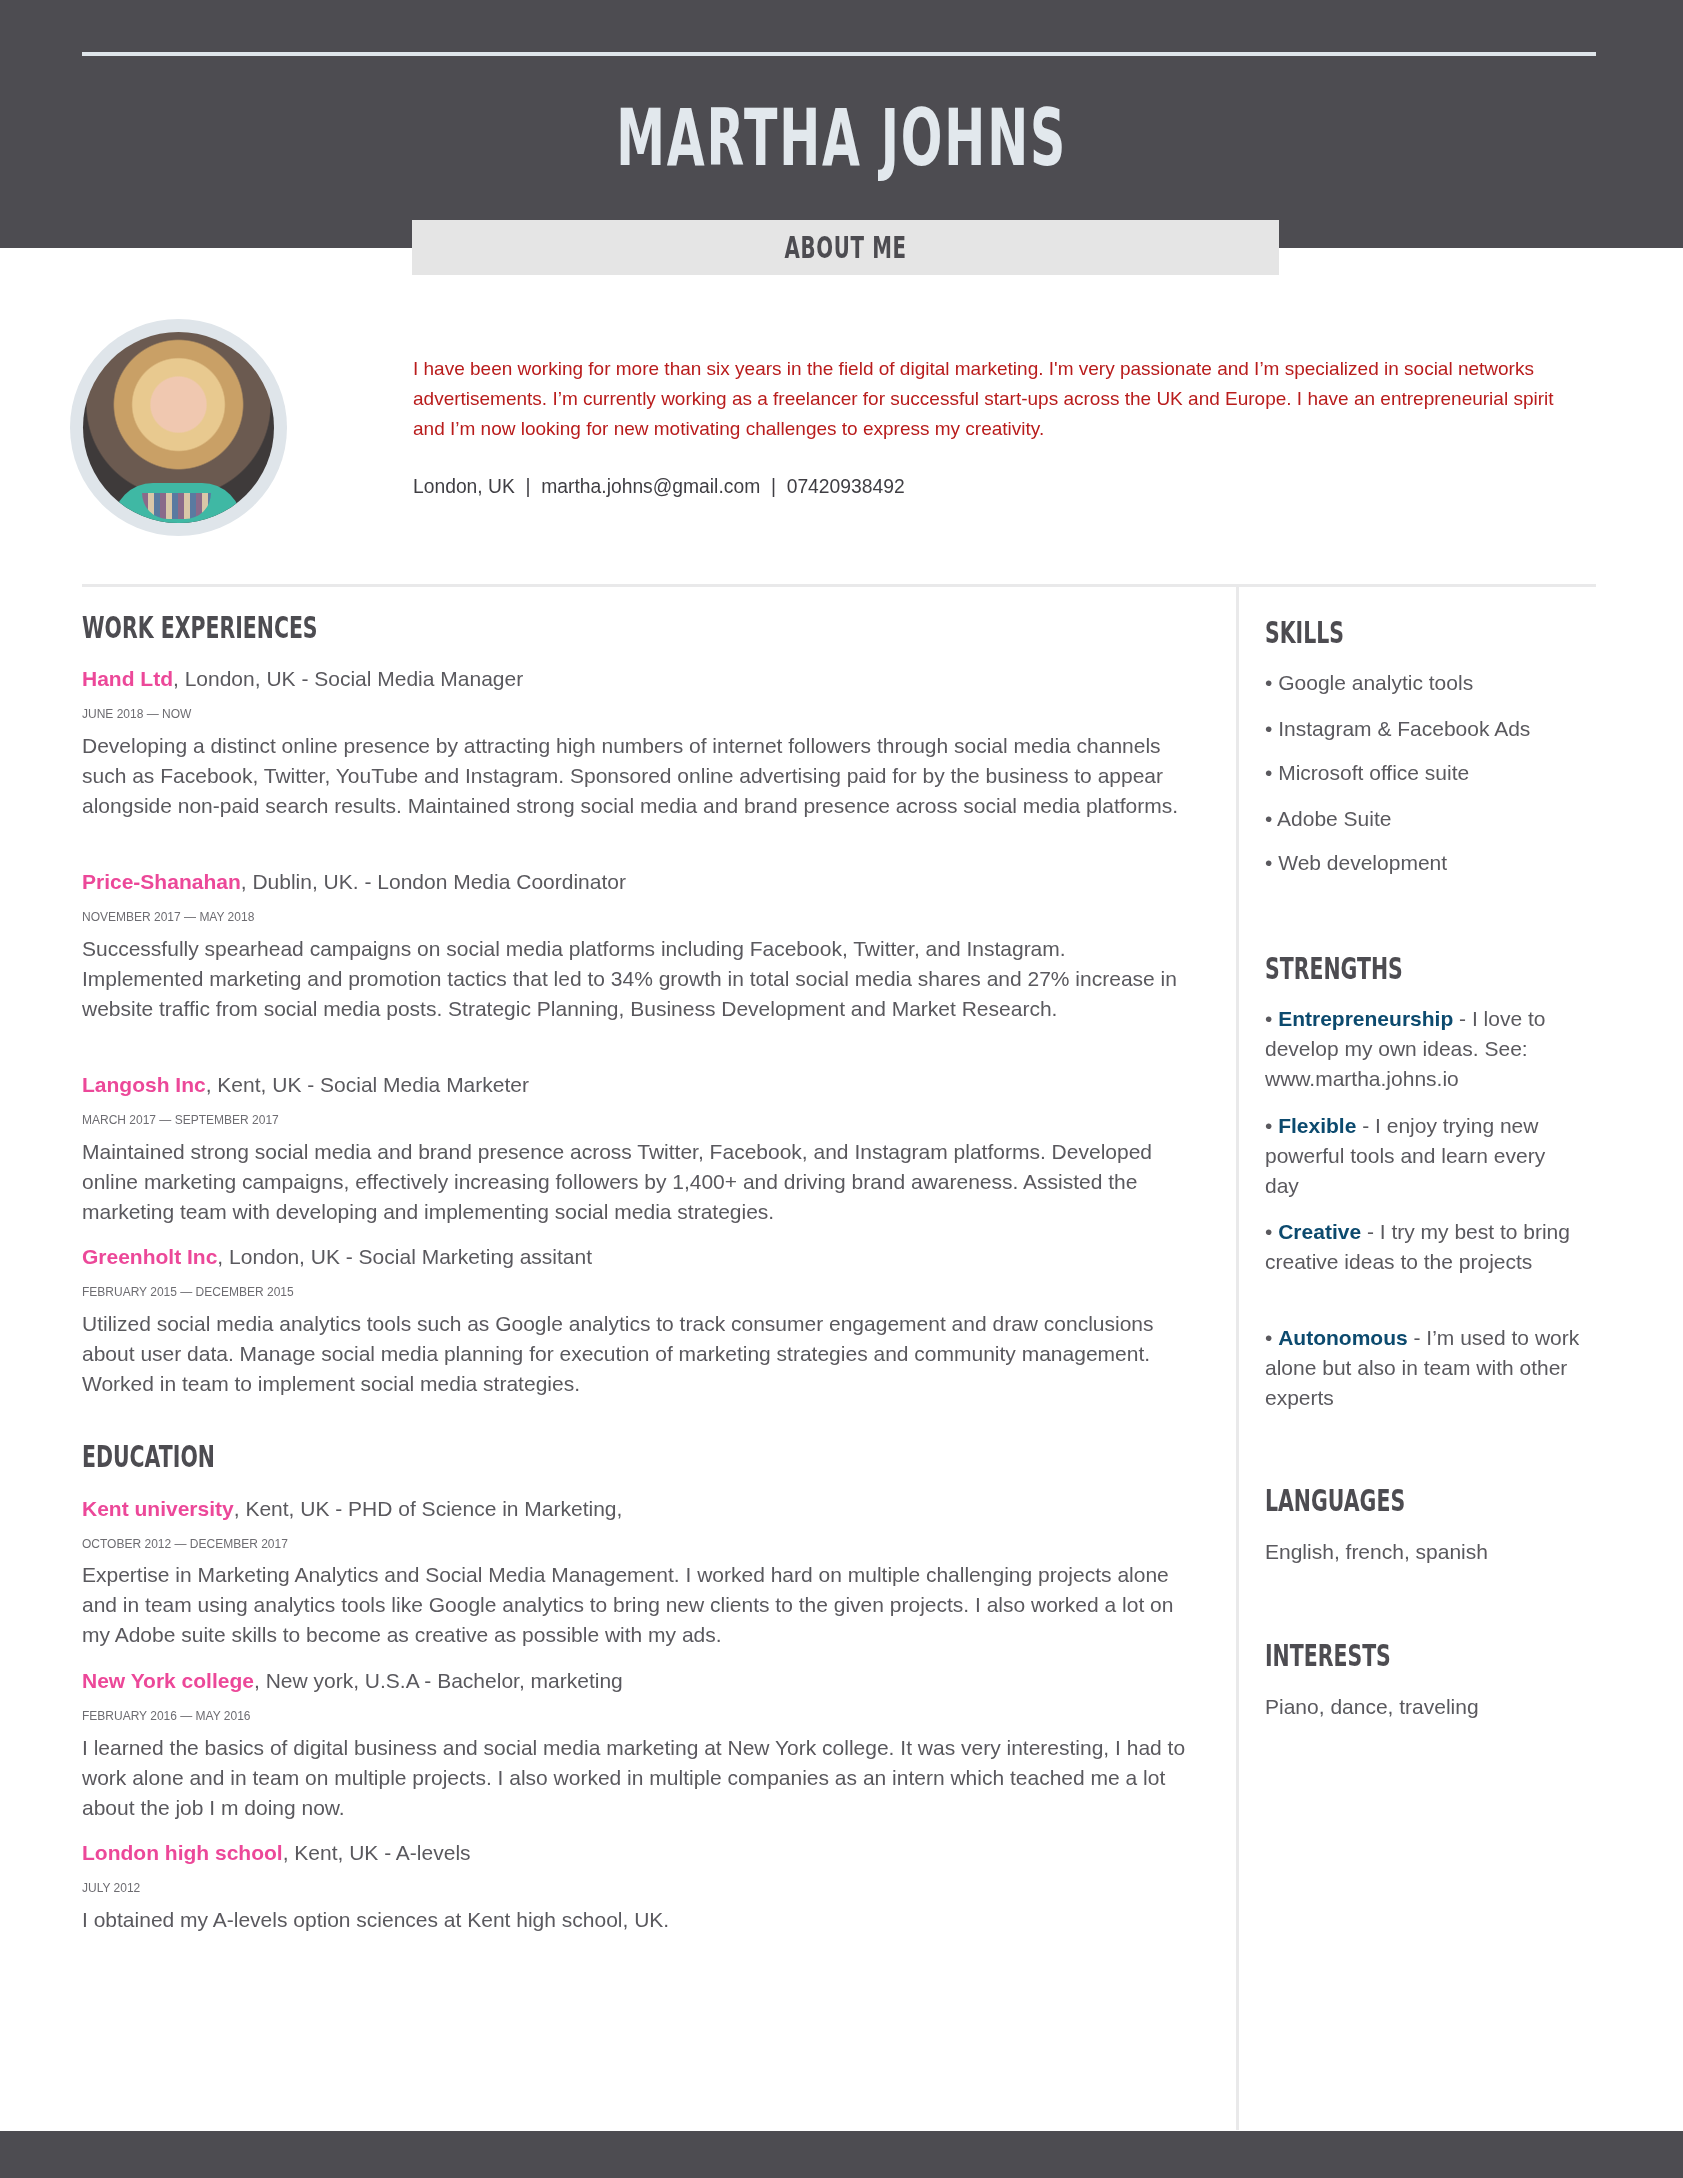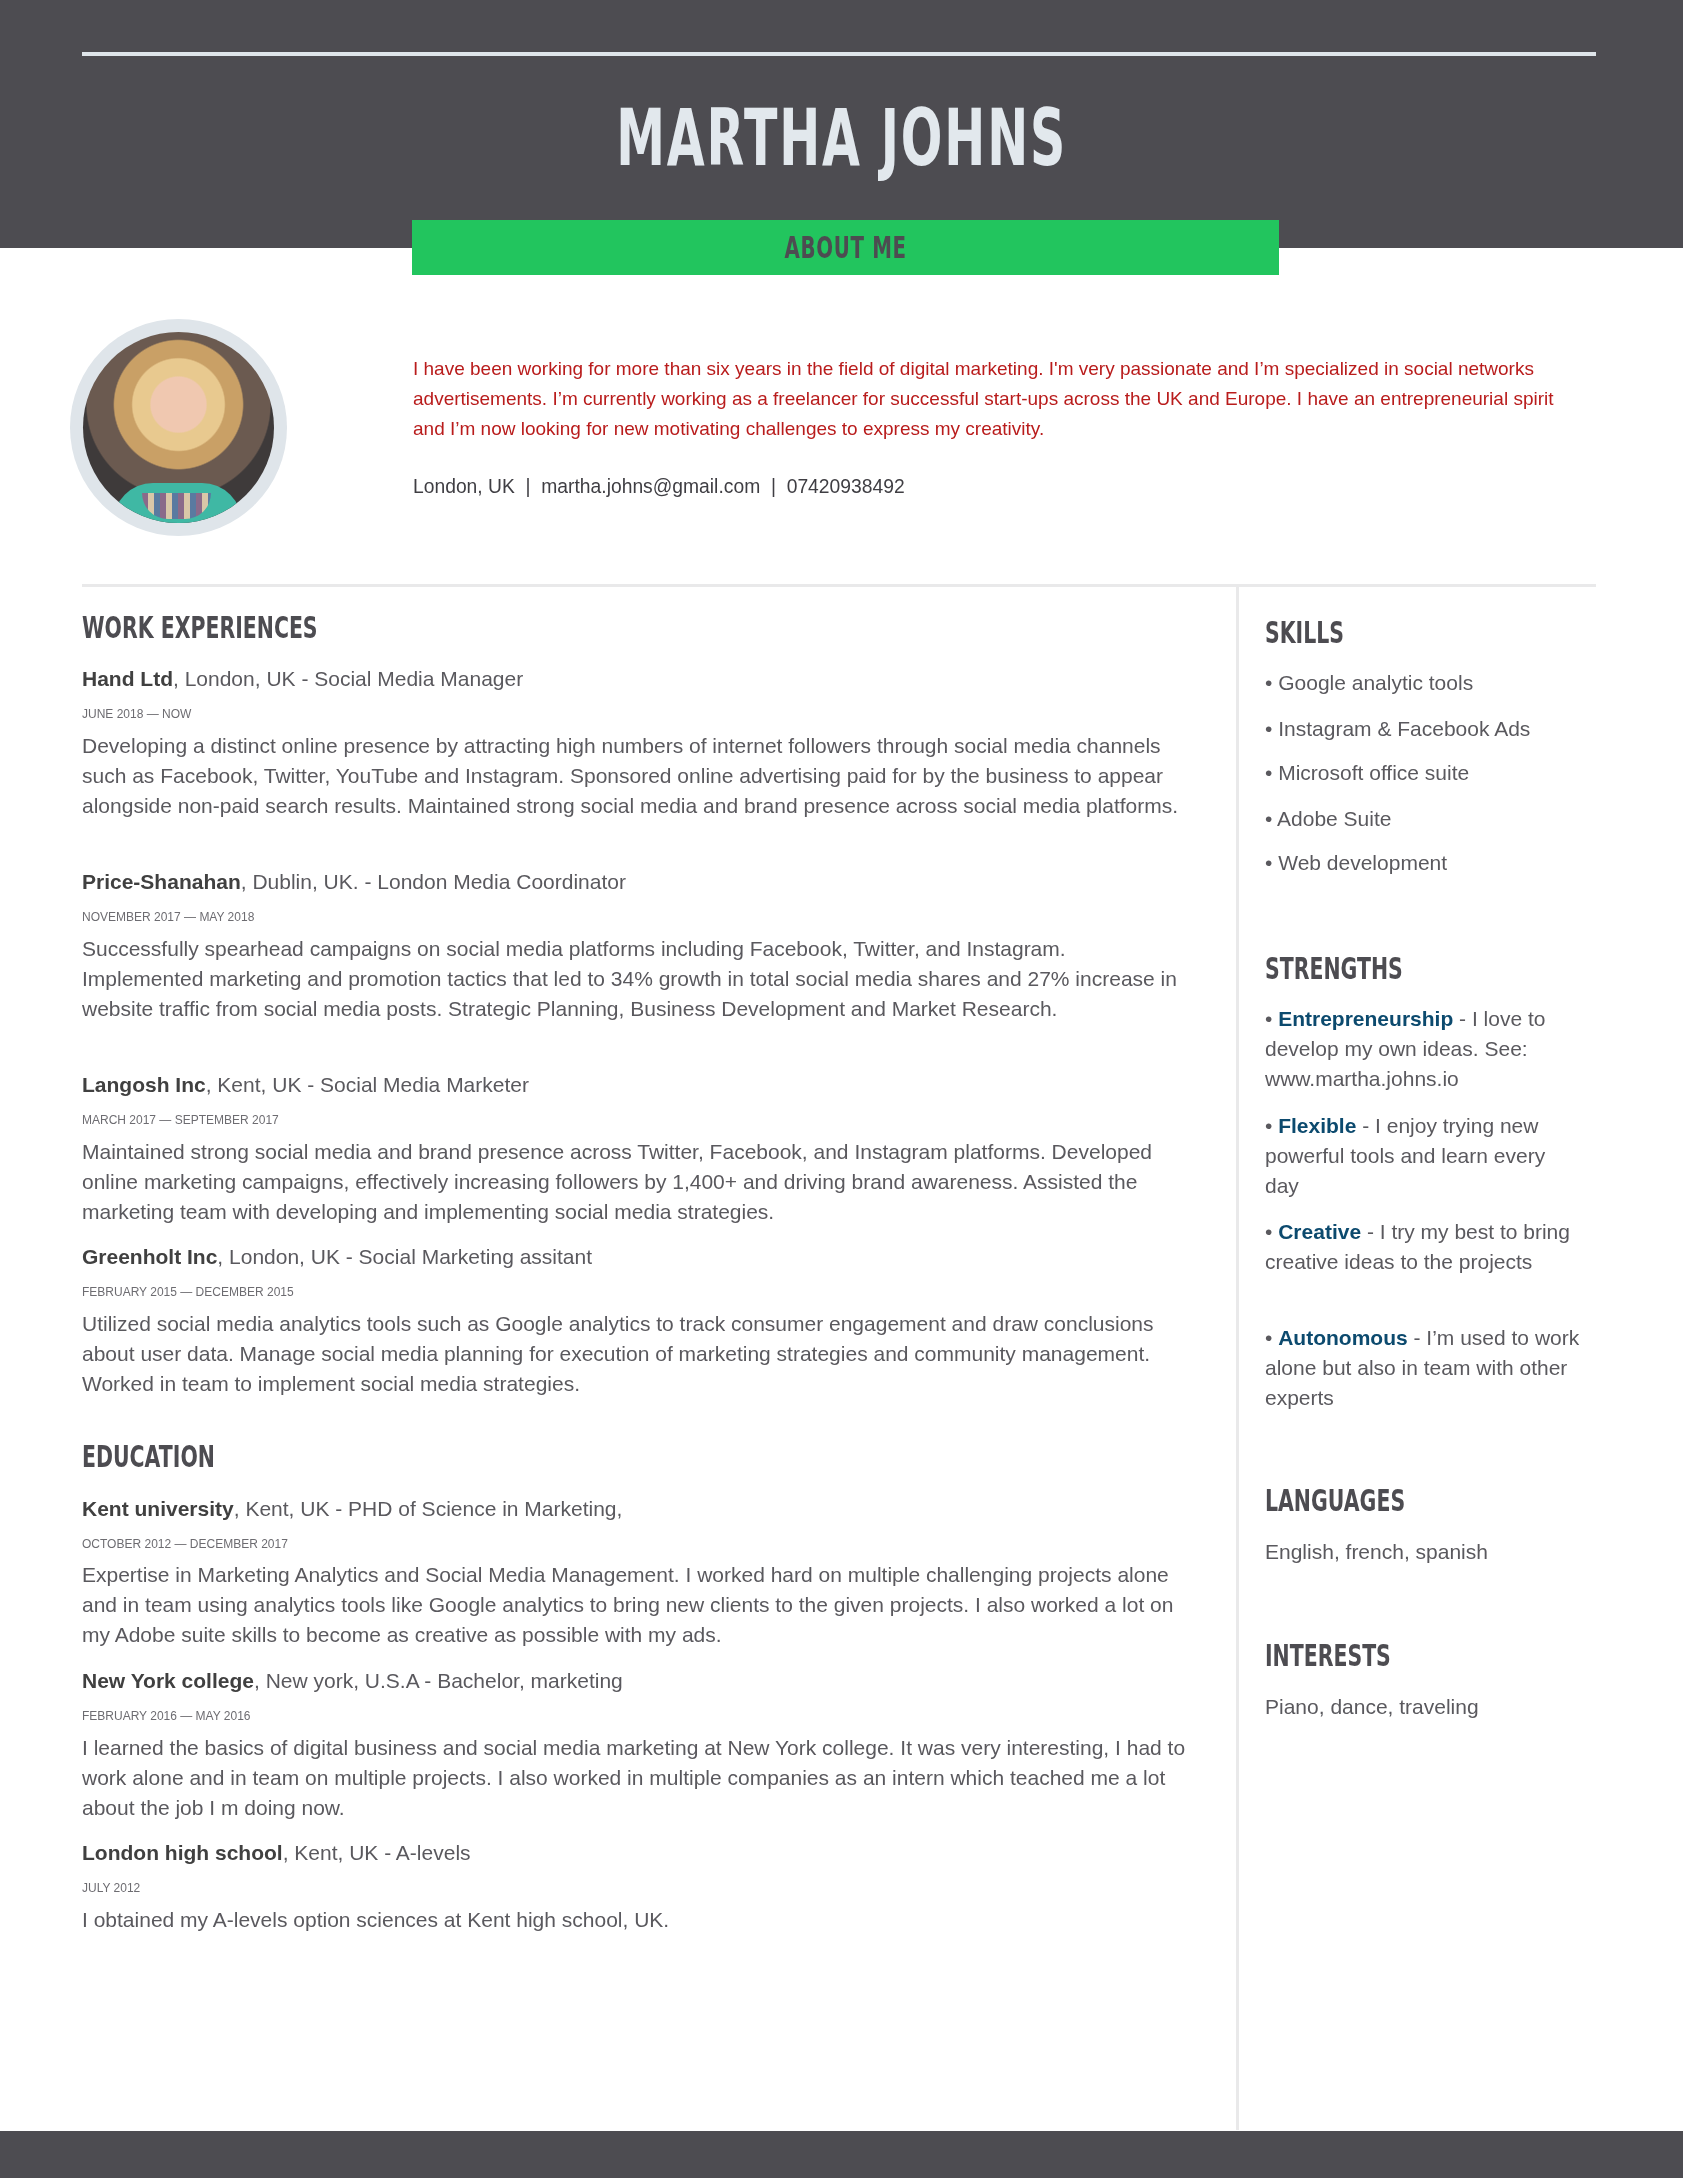--- a/index.html
+++ b/index.html
@@ -3,40 +3,40 @@
 <meta charset="utf-8">
 <style>
   html, body { margin:0; padding:0; }
   body { width:1683px; height:2178px; position:relative; background:#ffffff; overflow:hidden;
          font-family:"Liberation Sans", sans-serif; color:#56555a; }
   .band-top { position:absolute; left:0; top:0; width:1683px; height:248px; background:#4d4c51; }
   .top-rule { position:absolute; left:82px; top:52px; width:1514px; height:4px; background:#dfe5ea; }
   .name { position:absolute; left:0; top:97px; width:1683px; text-align:center; }
   .name span { display:inline-block; font-family:"DejaVu Sans", sans-serif; font-weight:bold; font-size:79px;
                line-height:83px; color:#e2e8ed; letter-spacing:3px; transform:scaleX(0.62); transform-origin:center; }
-  .about-box { position:absolute; left:412px; top:220px; width:867px; height:55px; background:#22c55e;
+  .about-box { position:absolute; left:412px; top:220px; width:867px; height:55px; background:#e5e5e5;
                display:flex; align-items:center; justify-content:center; }
   .about-box span { font-family:"DejaVu Sans", sans-serif; font-weight:bold; font-size:30px; color:#4d4c51;
                     letter-spacing:1px; transform:scaleX(0.66); display:inline-block; }
   .photo-ring { position:absolute; left:70px; top:319px; width:217px; height:217px; border-radius:50%; background:#dfe5ea; }
   .photo { position:absolute; left:13px; top:13px; width:191px; height:191px; border-radius:50%; overflow:hidden;
            background:radial-gradient(circle at 50% 38%, #f0c8b0 0 18%, #e8c98f 19% 30%, #c9a066 31% 42%, #6b5a50 43% 60%, #3e3a3a 61%); }
   .photo .shirt { position:absolute; left:30px; bottom:0; width:129px; height:40px; background:#3fb8a4; border-radius:59px 59px 0 0; }
   .photo .necklace { position:absolute; left:59px; bottom:4px; width:69px; height:26px; border-radius:0 0 35px 35px;
                      background:repeating-linear-gradient(90deg,#8a6a8a 0 6px,#d9c7a8 6px 12px,#5a7aa0 12px 18px); }
   .about-text { position:absolute; left:413px; top:354px; width:1168px; font-size:19px; line-height:30px; color:#b91c1c; }
   .contact { position:absolute; left:413px; top:474px; font-size:19.3px; line-height:26px; color:#3f3e43; white-space:pre; }
   .h-rule { position:absolute; left:82px; top:584px; width:1514px; height:3px; background:#e9e9ea; }
   .v-rule { position:absolute; left:1236px; top:587px; width:3px; height:1543px; background:#e9e9ea; }
   .band-bottom { position:absolute; left:0; top:2131px; width:1683px; height:48px; background:#4d4c51; }
 
   .sec-head { position:absolute; font-family:"DejaVu Sans", sans-serif; font-weight:bold; font-size:31px; line-height:34px;
               color:#4d4c51; transform:scaleX(0.66); transform-origin:left; white-space:nowrap; }
   .entry-title { position:absolute; left:82px; font-size:21px; line-height:28px; color:#5a595e; white-space:nowrap; }
-  .entry-title b { color:#404040; }
+  .entry-title b { color:#ec4899; }
   .entry-date { position:absolute; left:82px; font-size:12px; line-height:20px; color:#6d6c71; white-space:nowrap; }
   .entry-body { position:absolute; left:82px; width:1109px; font-size:21px; line-height:30px; color:#5a595e; }
 
   .side-item { position:absolute; left:1265px; width:317px; font-size:21px; line-height:30px; color:#5a595e; }
   .side-item b { color:#0c4a6e; font-weight:bold; }
 </style>
 </head>
 <body>
 
 <div class="band-top"></div>

